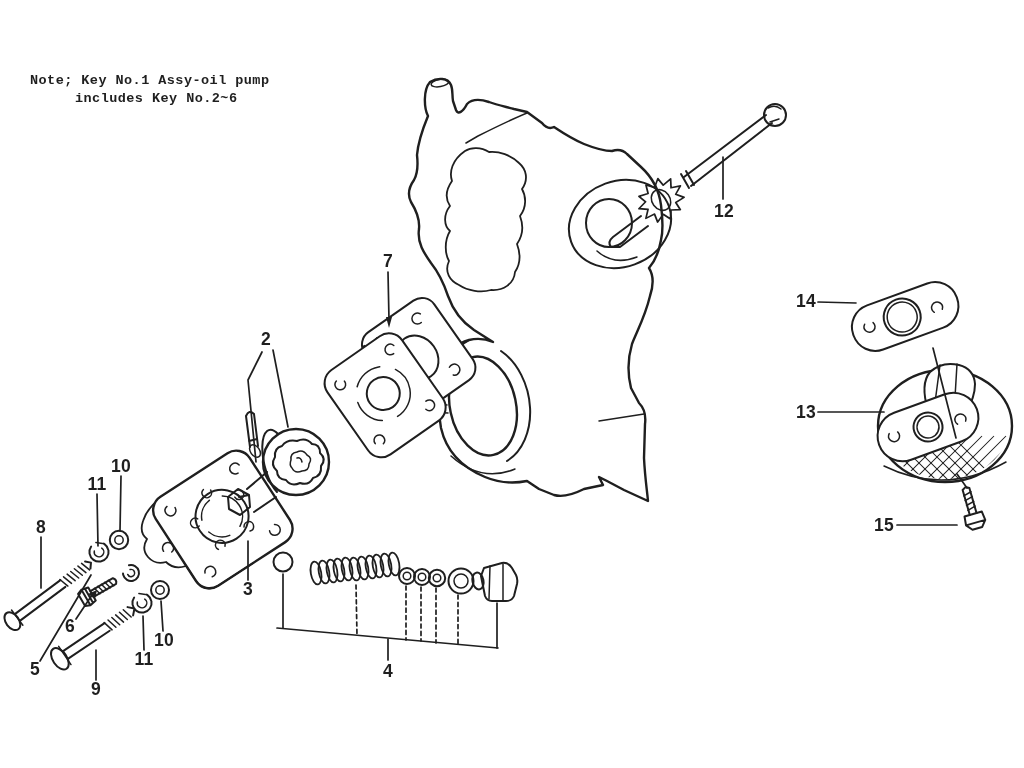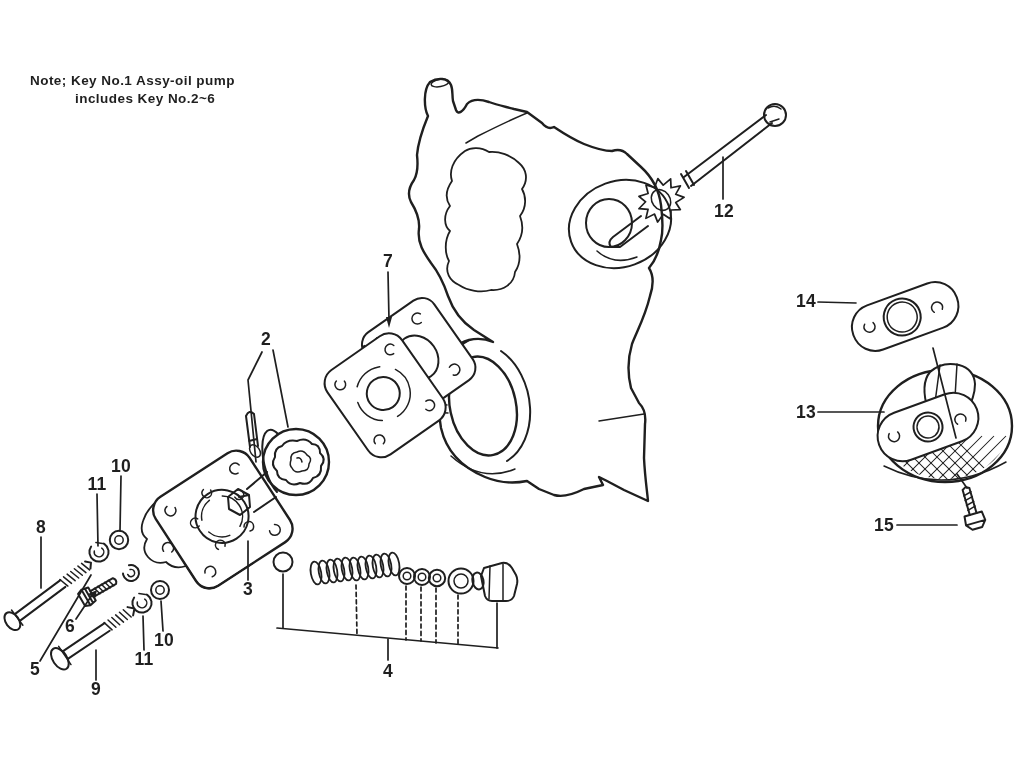--- a/index.html
+++ b/index.html
@@ -20,20 +20,21 @@
   .mesh { stroke:var(--ink); stroke-width:1.05; }
   .callout {
     font-family:"Liberation Sans", sans-serif; font-weight:bold; font-size:17.5px;
     fill:var(--ink); text-anchor:middle; dominant-baseline:middle;
     letter-spacing:0.3px;
   }
   .note {
     position:absolute; left:30px; top:72px; color:var(--ink);
     font-weight:bold; font-size:13.5px; line-height:18px; letter-spacing:0.45px;
     white-space:nowrap;
+    font-family:Liberation Mono, monospace;
   }
   .note .l2 { margin-left:33px;padding-left:12px; }
 </style>
 </head>
 <body>
 
 <div class="stage">
 
 <svg width="1024" height="768" viewBox="0 0 1024 768">
 

